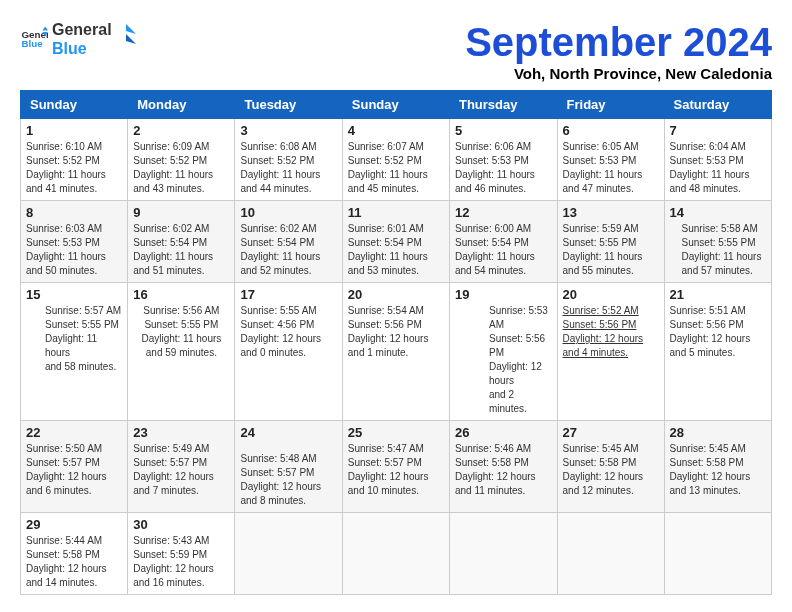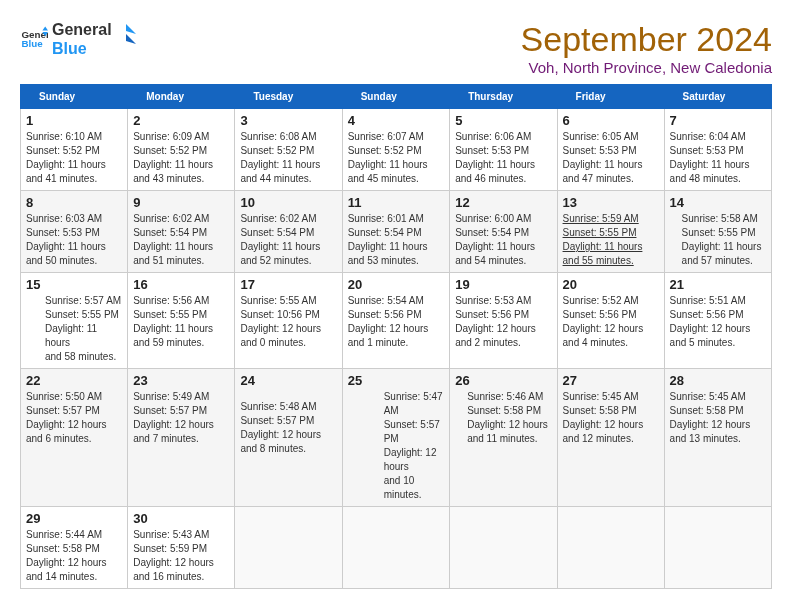--- a/index.html
+++ b/index.html
@@ -22,39 +22,40 @@
       gap: 4px;
     }
     .logo-icon {
       width: 28px;
       height: 28px;
     }
     .title-block {
       text-align: right;
     }
     .calendar-title {
-      font-size: 34px;
-      font-weight: normal;
-      color: #a16207;
+      font-size: 40px;
+      font-weight: bold;
+      color: #1d4ed8;
     }
     .calendar-subtitle {
       font-size: 15px;
-      color: #701a75;
+      color: #000000;
+      font-weight: bold;
     }
     .calendar-table {
       width: 100%;
       border-collapse: collapse;
       font-size: 11px;
     }
     .calendar-table thead th {
       background: #1565c0;
       color: #fff;
       text-align: left;
-      padding: 6px 18px;
-      font-size: 10px;
+      padding: 6px 9px;
+      font-size: 13px;
       font-weight: bold;
       border: 1px solid #1565c0;
       margin-top: 44px;
     }
     .calendar-table tbody td {
       border: 1px solid #ccc;
       vertical-align: top;
       padding: 4px 5px;
       width: 108px;
       min-height: 70px;
@@ -200,21 +201,21 @@
         </td>
         <td>
           <span class="day-number">12</span>
           <div class="day-info" style="white-space: pre-line;">Sunrise: 6:00 AM
 Sunset: 5:54 PM
 Daylight: 11 hours
 and 54 minutes.</div>
         </td>
         <td>
           <span class="day-number">13</span>
-          <div class="day-info" style="white-space: pre-line; text-decoration: underline;">Sunrise: 5:59 AM
+          <div class="day-info" style="white-space: pre-line;">Sunrise: 5:59 AM
 Sunset: 5:55 PM
 Daylight: 11 hours
 and 55 minutes.</div>
         </td>
         <td>
           <span class="day-number">14</span>
           <div class="day-info" style="white-space: pre-line; margin-left: 12px;">Sunrise: 5:58 AM
 Sunset: 5:55 PM
 Daylight: 11 hours
 and 57 minutes.</div>
@@ -223,49 +224,49 @@
       <tr>
         <td>
           <span class="day-number">15</span>
           <div class="day-info" style="white-space: pre-line; margin-left: 19px;">Sunrise: 5:57 AM
 Sunset: 5:55 PM
 Daylight: 11 hours
 and 58 minutes.</div>
         </td>
         <td>
           <span class="day-number">16</span>
-          <div class="day-info" style="white-space: pre-line;">Sunrise: 5:56 AM
+          <div class="day-info" style="white-space: pre-line; text-align: center;">Sunrise: 5:56 AM
 Sunset: 5:55 PM
 Daylight: 11 hours
 and 59 minutes.</div>
         </td>
         <td>
           <span class="day-number">17</span>
           <div class="day-info" style="white-space: pre-line;">Sunrise: 5:55 AM
-Sunset: 10:56 PM
+Sunset: 4:56 PM
 Daylight: 12 hours
 and 0 minutes.</div>
         </td>
         <td>
           <span class="day-number">20</span>
           <div class="day-info" style="white-space: pre-line;">Sunrise: 5:54 AM
 Sunset: 5:56 PM
 Daylight: 12 hours
 and 1 minute.</div>
         </td>
         <td>
           <span class="day-number">19</span>
-          <div class="day-info" style="white-space: pre-line;">Sunrise: 5:53 AM
+          <div class="day-info" style="white-space: pre-line; margin-left: 34px;">Sunrise: 5:53 AM
 Sunset: 5:56 PM
 Daylight: 12 hours
 and 2 minutes.</div>
         </td>
         <td>
           <span class="day-number">20</span>
-          <div class="day-info" style="white-space: pre-line;">Sunrise: 5:52 AM
+          <div class="day-info" style="white-space: pre-line; text-decoration: underline;">Sunrise: 5:52 AM
 Sunset: 5:56 PM
 Daylight: 12 hours
 and 4 minutes.</div>
         </td>
         <td>
           <span class="day-number">21</span>
           <div class="day-info" style="white-space: pre-line;">Sunrise: 5:51 AM
 Sunset: 5:56 PM
 Daylight: 12 hours
 and 5 minutes.</div>
@@ -288,28 +289,28 @@
         </td>
         <td>
           <span class="day-number">24</span>
           <div class="day-info" style="white-space: pre-line; margin-top: 12px;">Sunrise: 5:48 AM
 Sunset: 5:57 PM
 Daylight: 12 hours
 and 8 minutes.</div>
         </td>
         <td>
           <span class="day-number">25</span>
-          <div class="day-info" style="white-space: pre-line; margin-left: 36px;">Sunrise: 5:47 AM
+          <div class="day-info" style="white-space: pre-line;">Sunrise: 5:47 AM
 Sunset: 5:57 PM
 Daylight: 12 hours
 and 10 minutes.</div>
         </td>
         <td>
           <span class="day-number">26</span>
-          <div class="day-info" style="white-space: pre-line; margin-left: 12px;">Sunrise: 5:46 AM
+          <div class="day-info" style="white-space: pre-line;">Sunrise: 5:46 AM
 Sunset: 5:58 PM
 Daylight: 12 hours
 and 11 minutes.</div>
         </td>
         <td>
           <span class="day-number">27</span>
           <div class="day-info" style="white-space: pre-line;">Sunrise: 5:45 AM
 Sunset: 5:58 PM
 Daylight: 12 hours
 and 12 minutes.</div>

